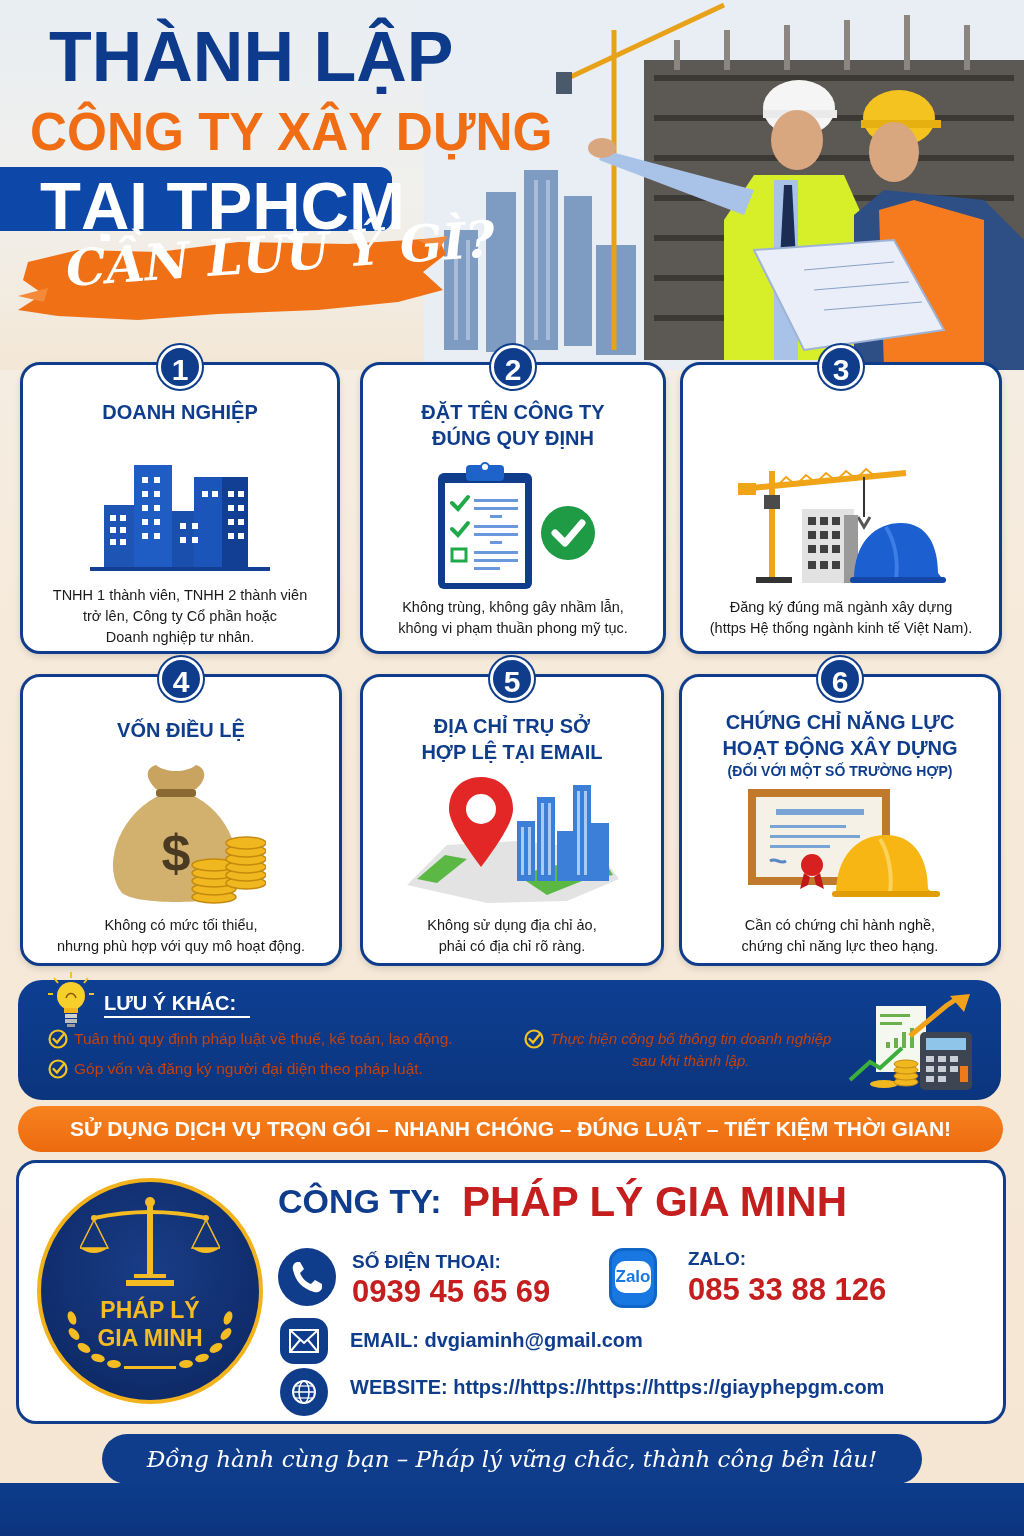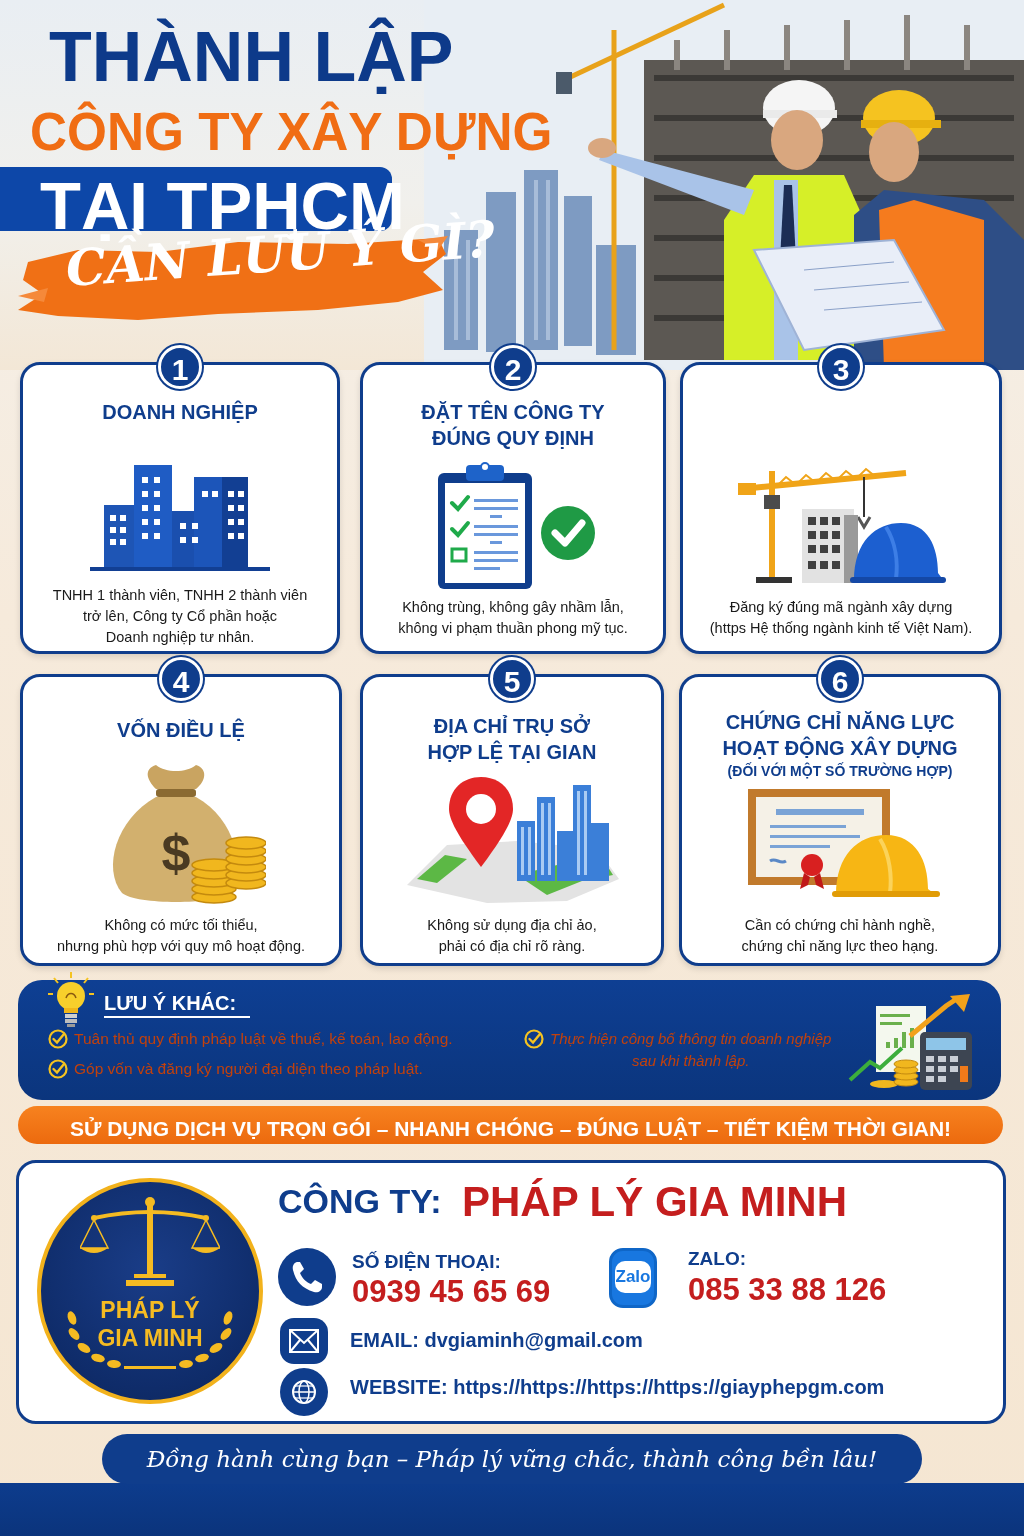--- a/index.html
+++ b/index.html
@@ -72,21 +72,21 @@
   }
   .notes-title {
     position: absolute; left: 104px; top: 992px; color: #ffffff; font-weight: 700; font-size: 20px;
     border-bottom: 2px solid #ffffff; padding-bottom: 1px; padding-right: 14px;
   }
   .note-item { position: absolute; color: #c2410c; font-size: 15.5px; line-height: 22px; display: flex; gap: 6px; text-align: center; }
   .note-check { width: 20px; height: 20px; flex: 0 0 20px; margin-top: 1px; }
 
   
   .cta {
-    position: absolute; left: 18px; top: 1106px; width: 985px; height: 38px;
+    position: absolute; left: 18px; top: 1106px; width: 985px; height: 46px;
     background: linear-gradient(180deg, #f7821f 0%, #ec6a0e 100%); border-radius: 23px;
     color: #ffffff; font-weight: 700; font-size: 21px; text-align: center; line-height: 46px;
   }
 
   
   .contact {
     position: absolute; left: 16px; top: 1160px; width: 990px; height: 264px;
     background: #ffffff; border: 3px solid #0f3d8c; border-radius: 20px;
   }
   .logo {
@@ -357,21 +357,21 @@
     <div class="card-desc" style="top:238px;">
       <div>Không có mức tối thiểu,</div>
       <div>nhưng phù hợp với quy mô hoạt động.</div>
     </div>
   </div>
 
   <div class="card" style="left:360px; top:674px; width:304px; height:292px;">
     <div class="card-num">5</div>
     <div class="card-title" style="top:36px;">
       <div>ĐỊA CHỈ TRỤ SỞ</div>
-      <div>HỢP LỆ TẠI GIAN</div>
+      <div>HỢP LỆ TẠI EMAIL</div>
     </div>
     <svg class="card-icon" style="top:98px;" width="230" height="130" viewBox="0 0 230 130">
       <path d="M10 110 L50 70 L120 66 L200 74 L222 104 L170 126 L90 128 Z" fill="#e3e3e3"></path>
       <path d="M20 104 L48 80 L70 84 L40 108 Z" fill="#5cb845"></path>
       <path d="M120 100 L160 90 L190 104 L150 120 Z" fill="#5cb845"></path>
       <path d="M176 86 L206 84 L216 100 L196 104 Z" fill="#5cb845"></path>
       <g fill="#3b7fd8">
         <rect x="120" y="46" width="18" height="60"></rect>
         <rect x="140" y="22" width="18" height="84"></rect>
         <rect x="160" y="56" width="18" height="50"></rect>

